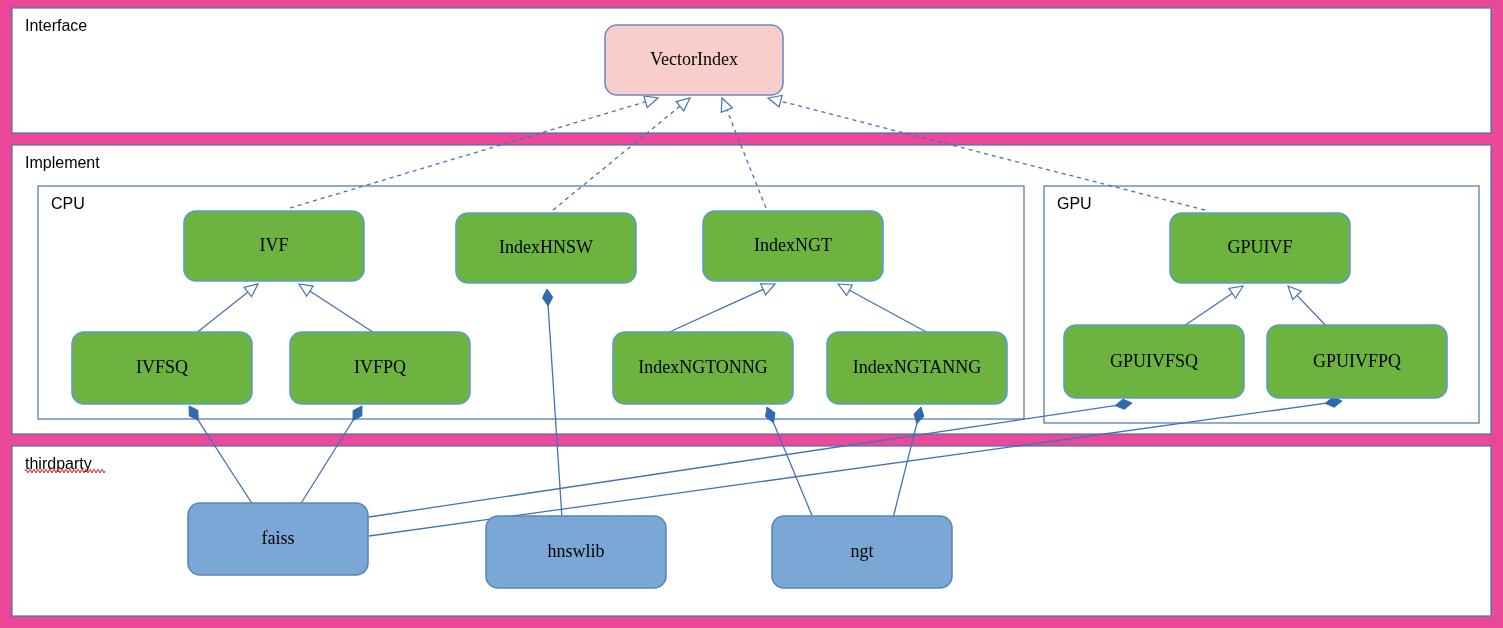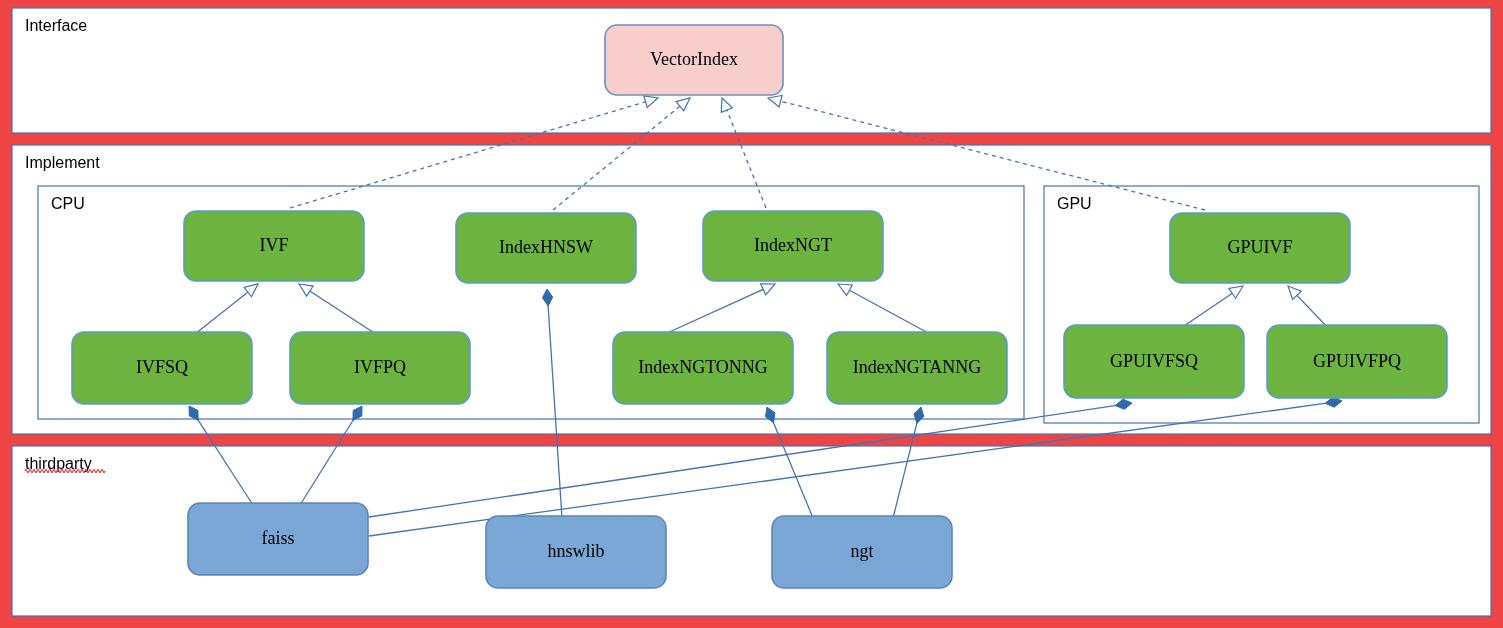--- a/index.html
+++ b/index.html
@@ -8,21 +8,21 @@
     padding: 0;
     background: #ffffff;
   }
   body {
     font-family: "Liberation Sans", sans-serif;
   }
   #diagram-root {
     position: relative;
     width: 1503px;
     height: 628px;
-    background: #ef4444;
+    background: #ec4899;
     overflow: hidden;
   }
   svg#diagram-svg {
     position: absolute;
     left: 0;
     top: 0;
     width: 1503px;
     height: 628px;
   }
   .group-frame {

